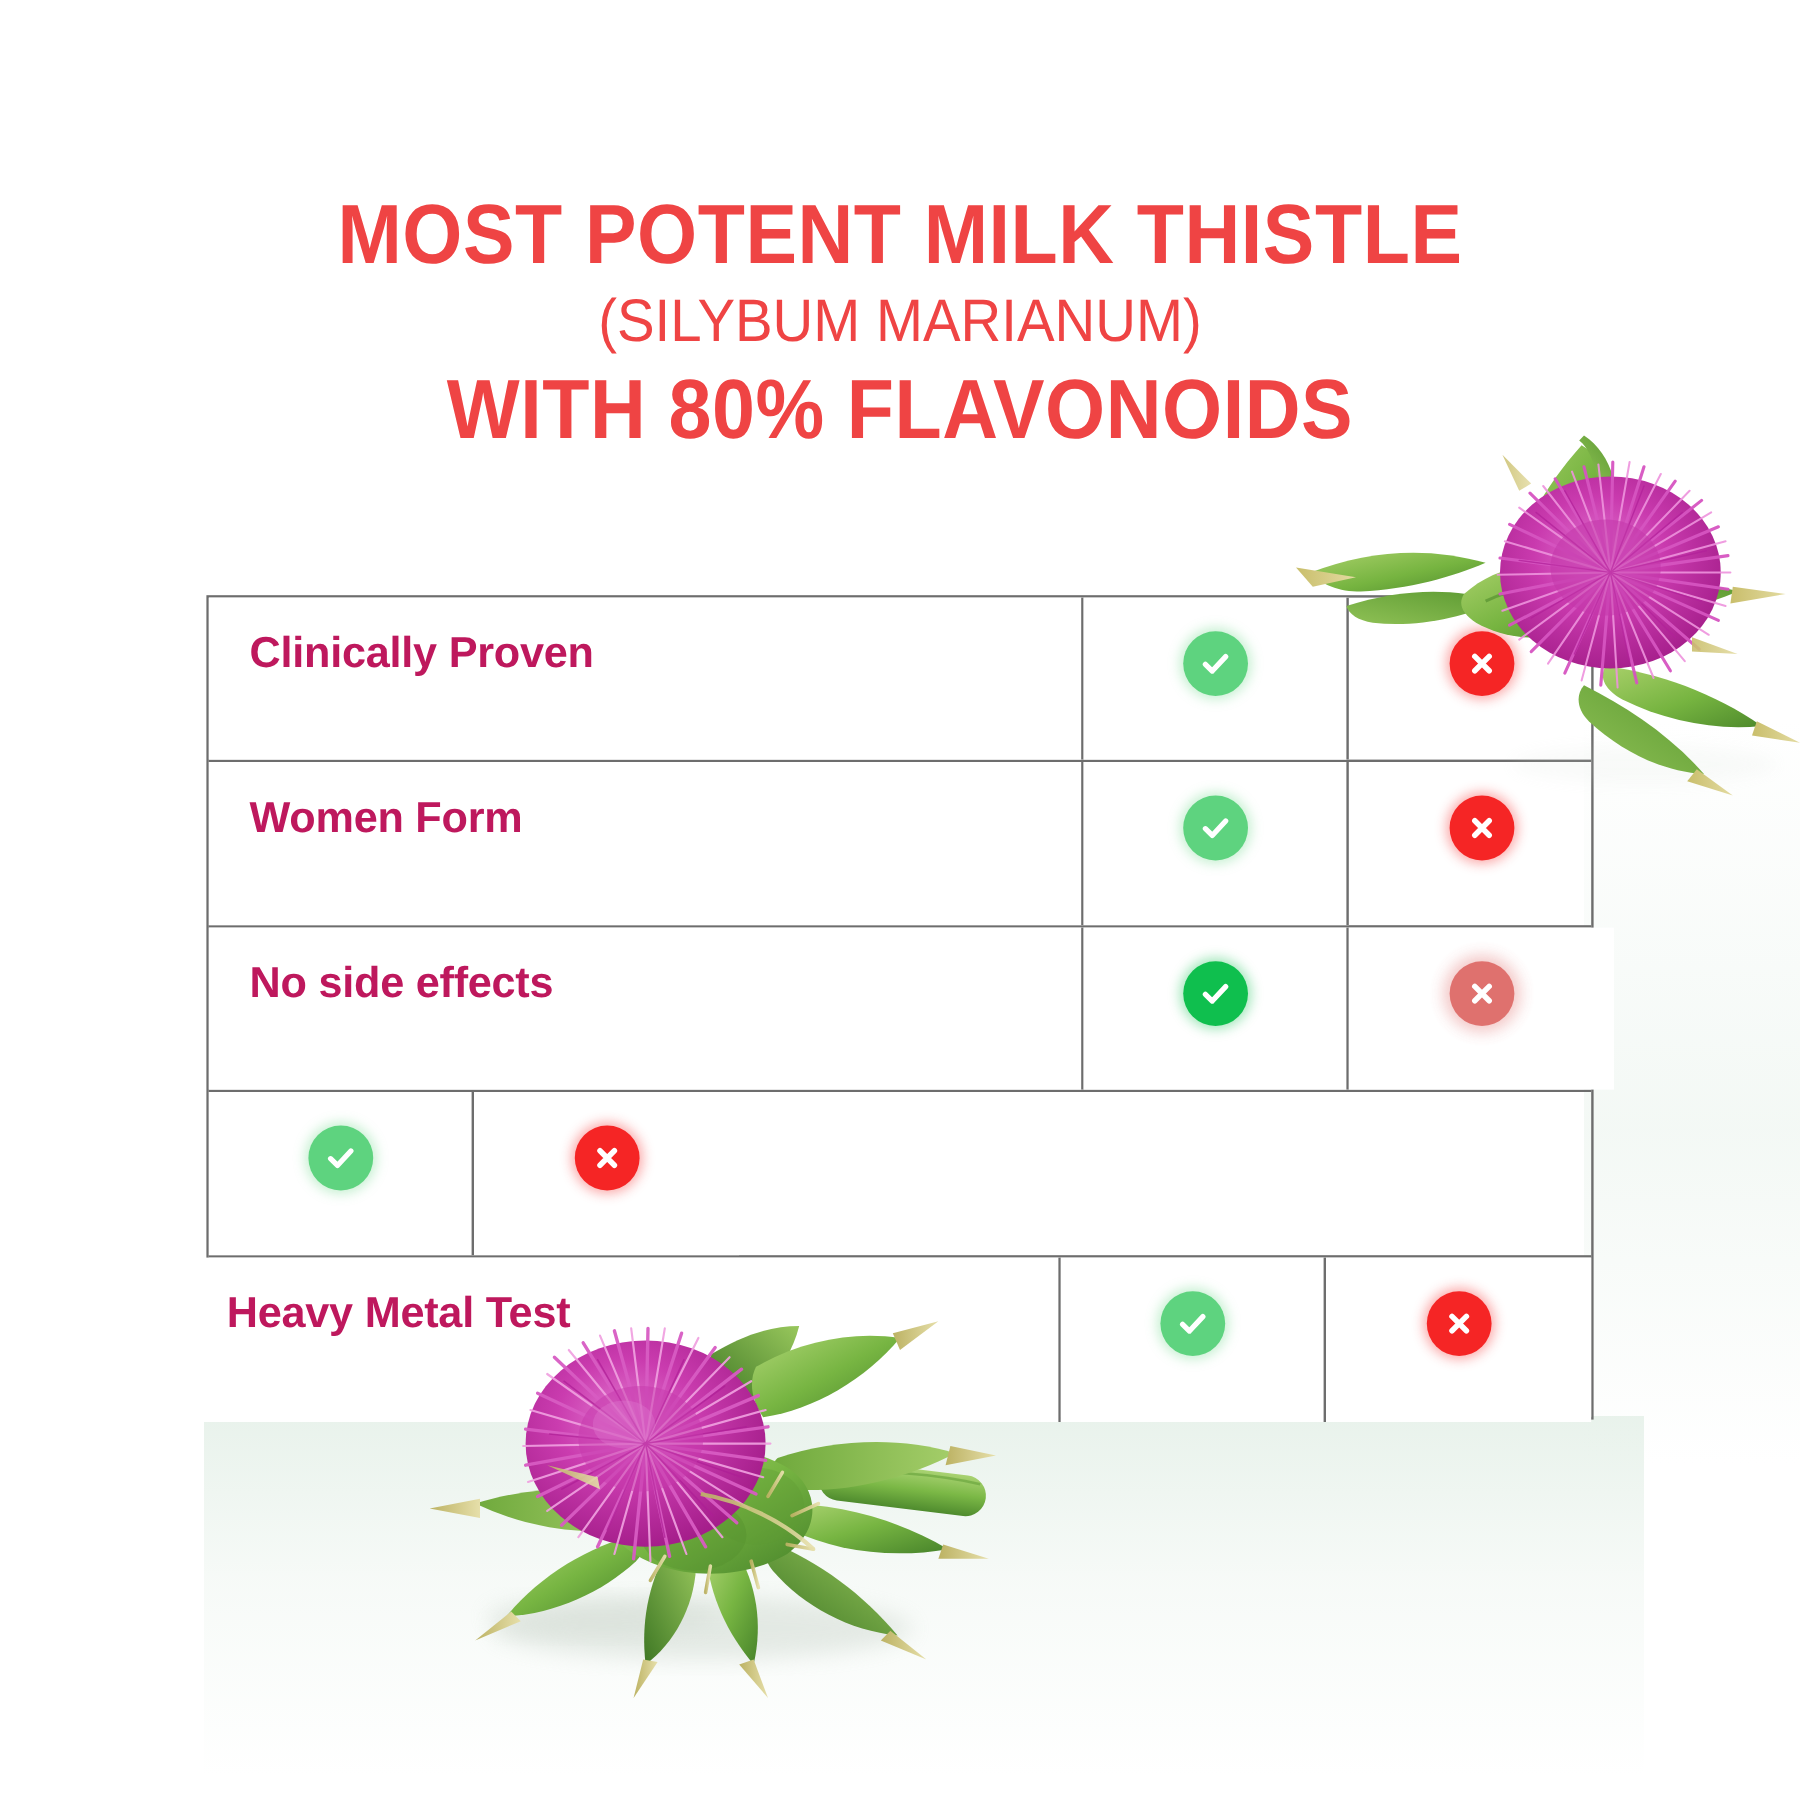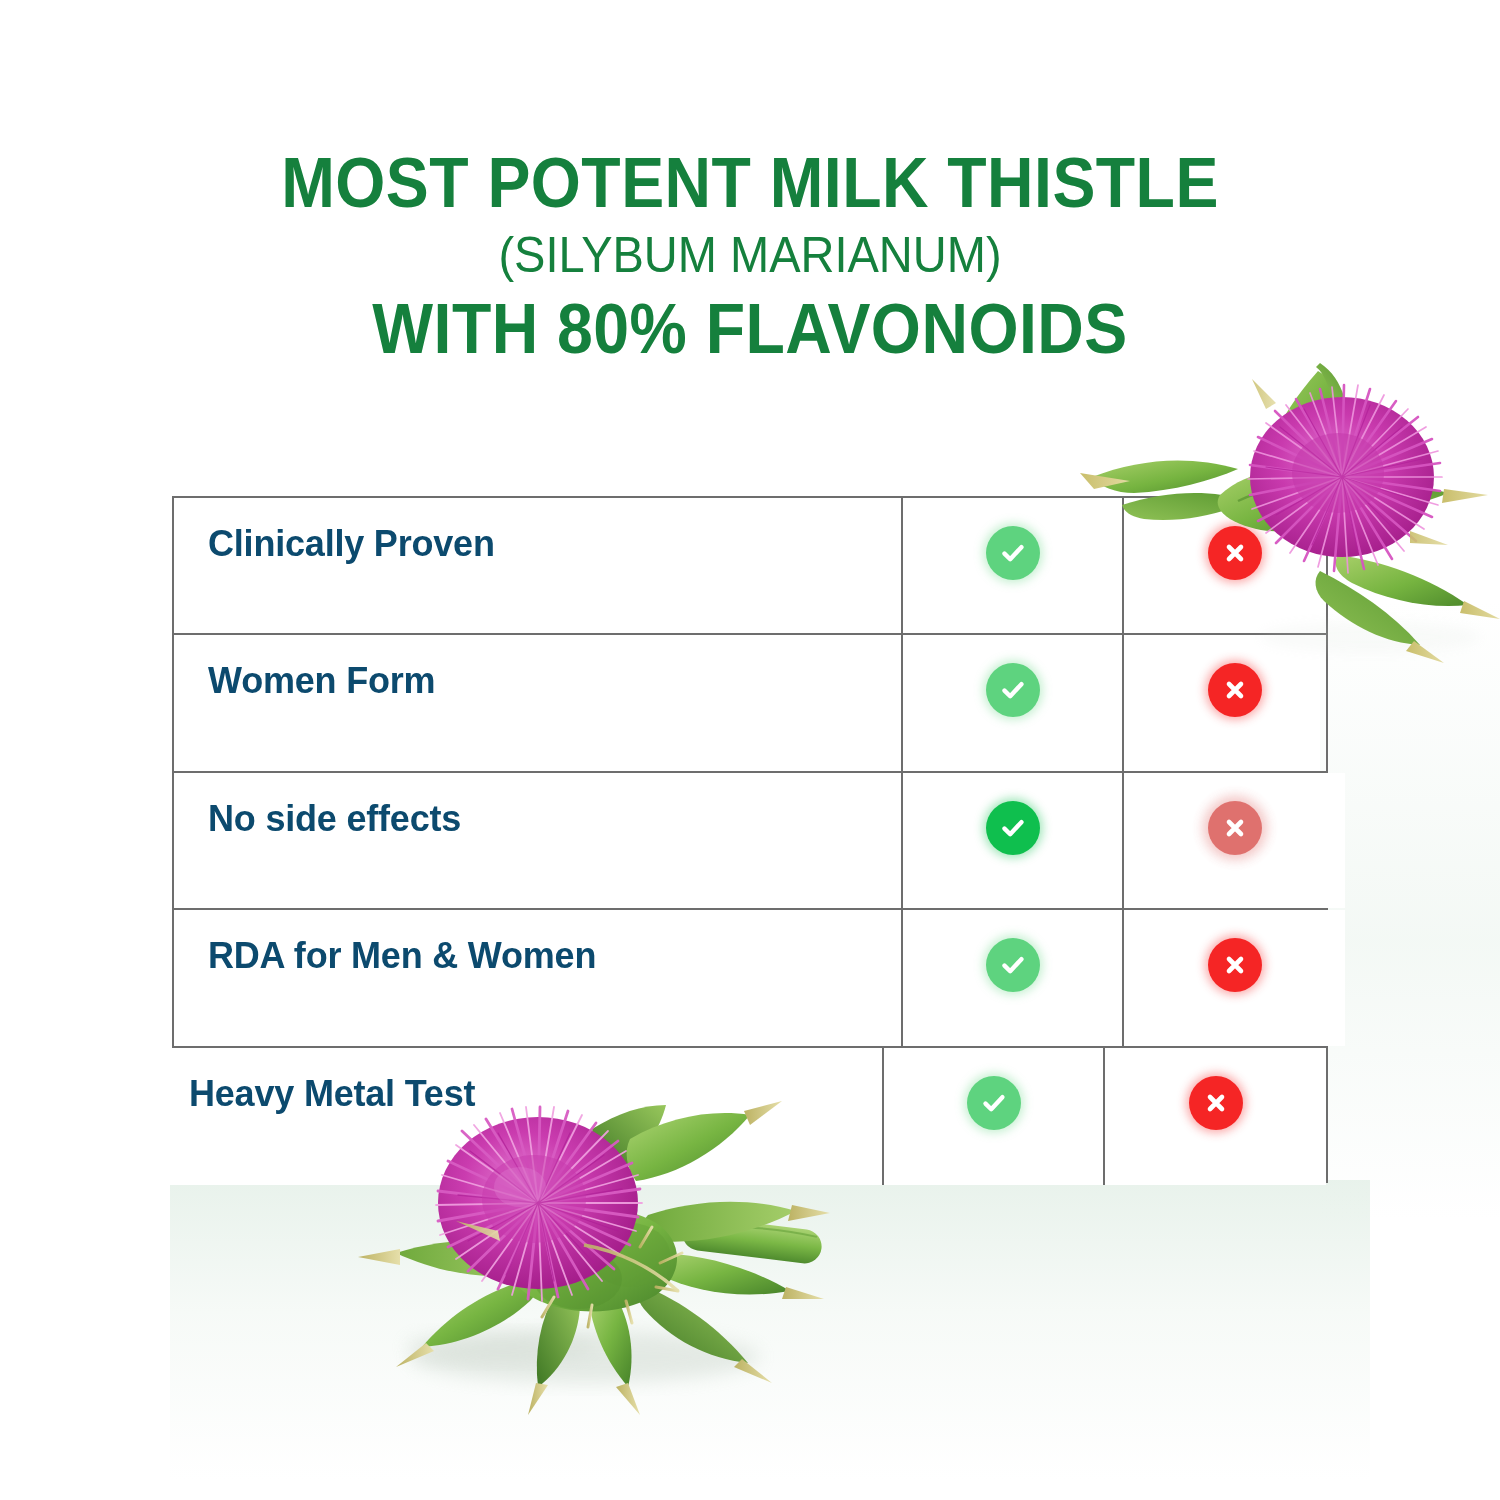--- a/index.html
+++ b/index.html
@@ -33,24 +33,24 @@
     width: 180px;
     height: 620px;
     background: linear-gradient(180deg, rgba(255,255,255,0) 0%, rgba(232,242,235,.5) 55%, rgba(255,255,255,0) 100%);
     pointer-events: none;
   }
 
   
   .heading {
     position: absolute;
     left: 0;
-    top: 148px;
+    top: 160px;
     width: 1500px;
     text-align: center;
-    color: #15803d;
+    color: #ef4444;
     line-height: 1;
   }
   .heading .line1 {
     display: block;
     font-size: 70px;
     font-weight: 700;
     letter-spacing: 0.5px;
     transform: scaleX(0.92);
     transform-origin: center;
     white-space: nowrap;
@@ -98,21 +98,21 @@
   .cell-label {
     flex: 0 0 729px;
     box-sizing: border-box;
     border-right: 2px solid #6d6d6d;
     padding: 26px 0 0 34px;
     background: #fff;
   }
   .cell-label .txt {
     font-size: 36px;
     font-weight: 700;
-    color: #0c4a6e;
+    color: #be185d;
     letter-spacing: -0.2px;
     line-height: 1.1;
     display: inline-block;
   }
   .cell-mark {
     flex: 0 0 221px;
     box-sizing: border-box;
     border-right: 2px solid #6d6d6d;
     display: flex;
     align-items: flex-start;
@@ -366,23 +366,20 @@
     <div class="cell-mark last">
       <span class="badge cross faded">
         <svg width="28" height="28" viewBox="0 0 28 28">
             <path d="M8 8 L 20 20 M20 8 L 8 20" stroke="#fff" stroke-width="4.6" stroke-linecap="round"></path>
           </svg>
       </span>
     </div>
   </div>
 
   <div class="row">
-    <div class="cell-label">
-      <span class="txt">RDA for Men &amp; Women</span>
-    </div>
     <div class="cell-mark">
       <span class="badge check">
         <svg width="30" height="30" viewBox="0 0 30 30">
             <path d="M6.5 15.6 L 12.2 21.2 L 23.4 9.2" fill="none" stroke="#fff" stroke-width="4.4" stroke-linecap="round" stroke-linejoin="round"></path>
           </svg>
       </span>
     </div>
     <div class="cell-mark last">
       <span class="badge cross">
         <svg width="28" height="28" viewBox="0 0 28 28">

